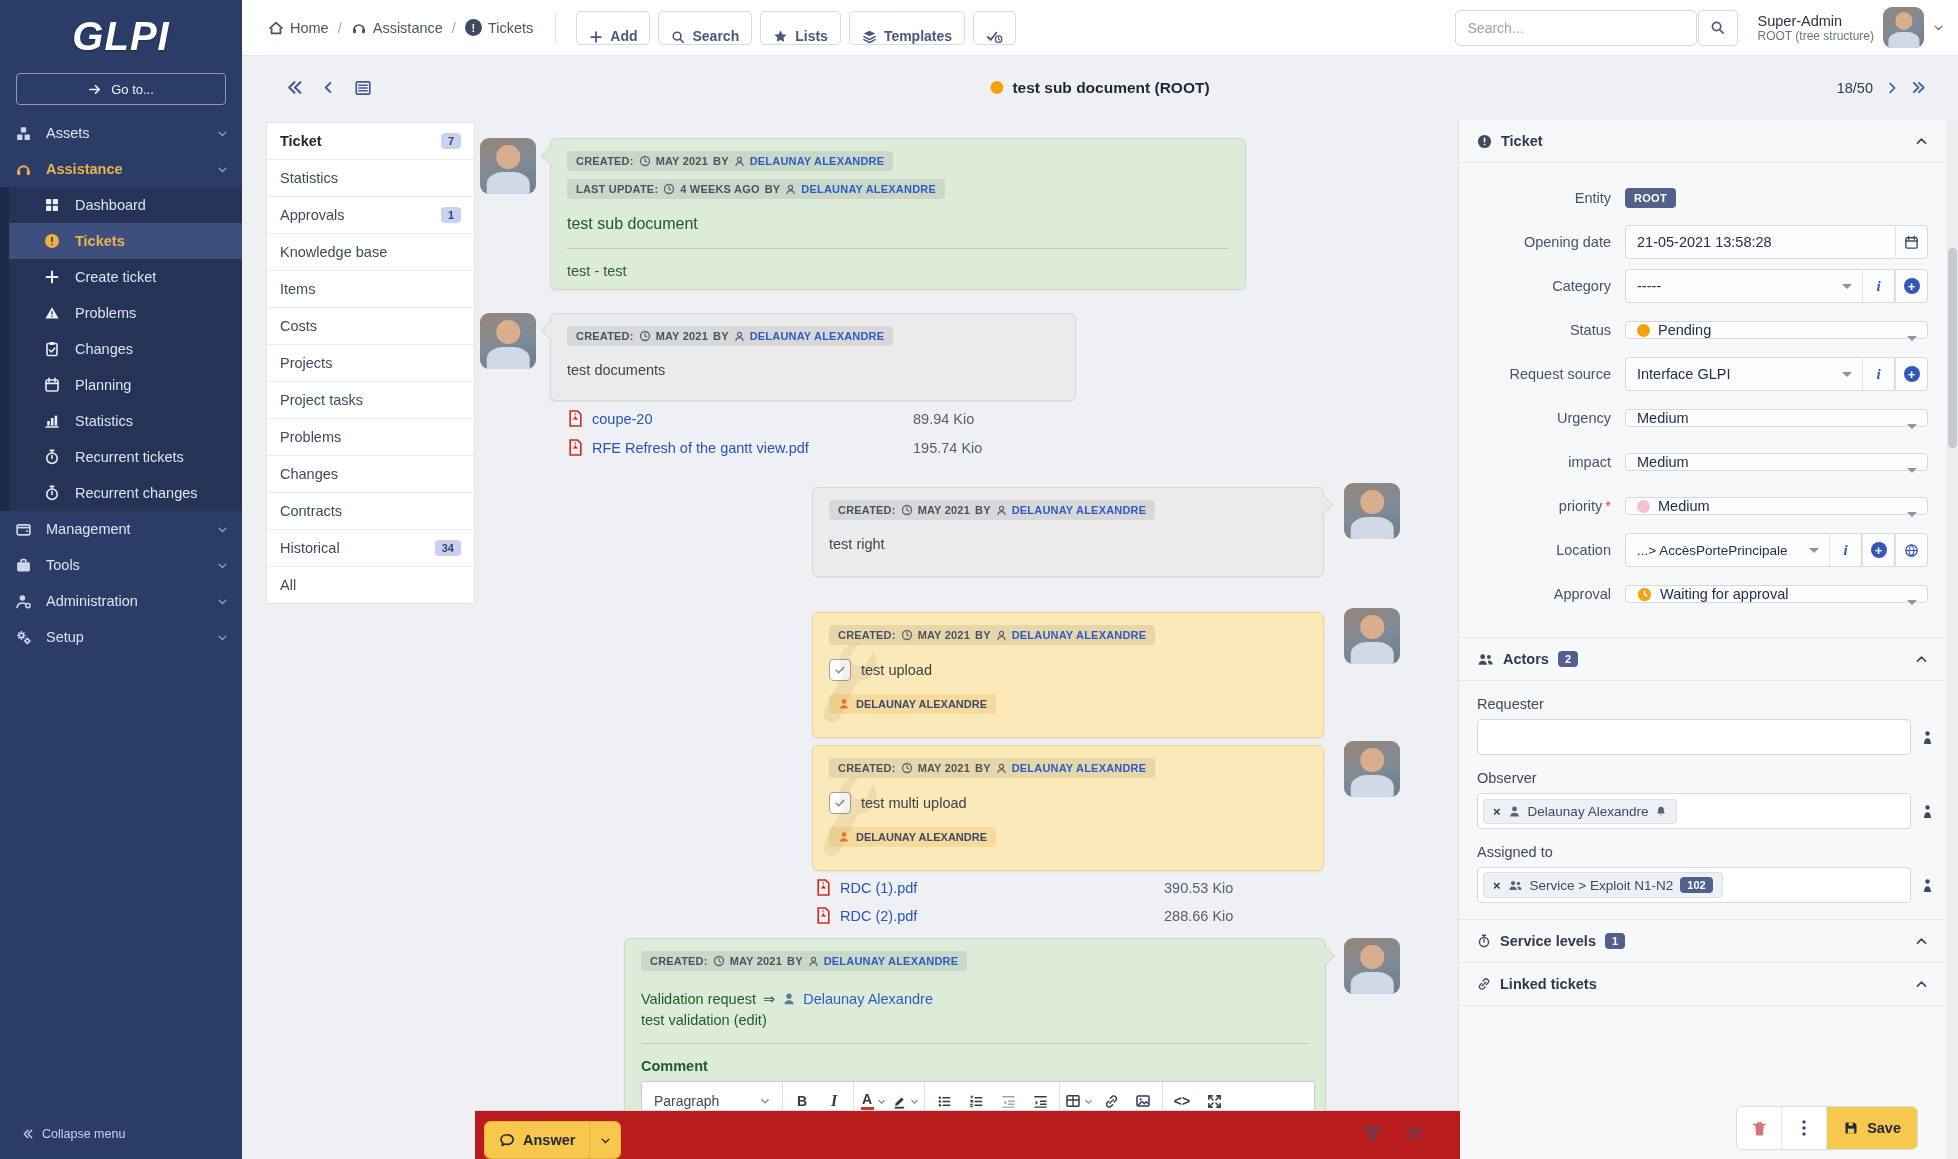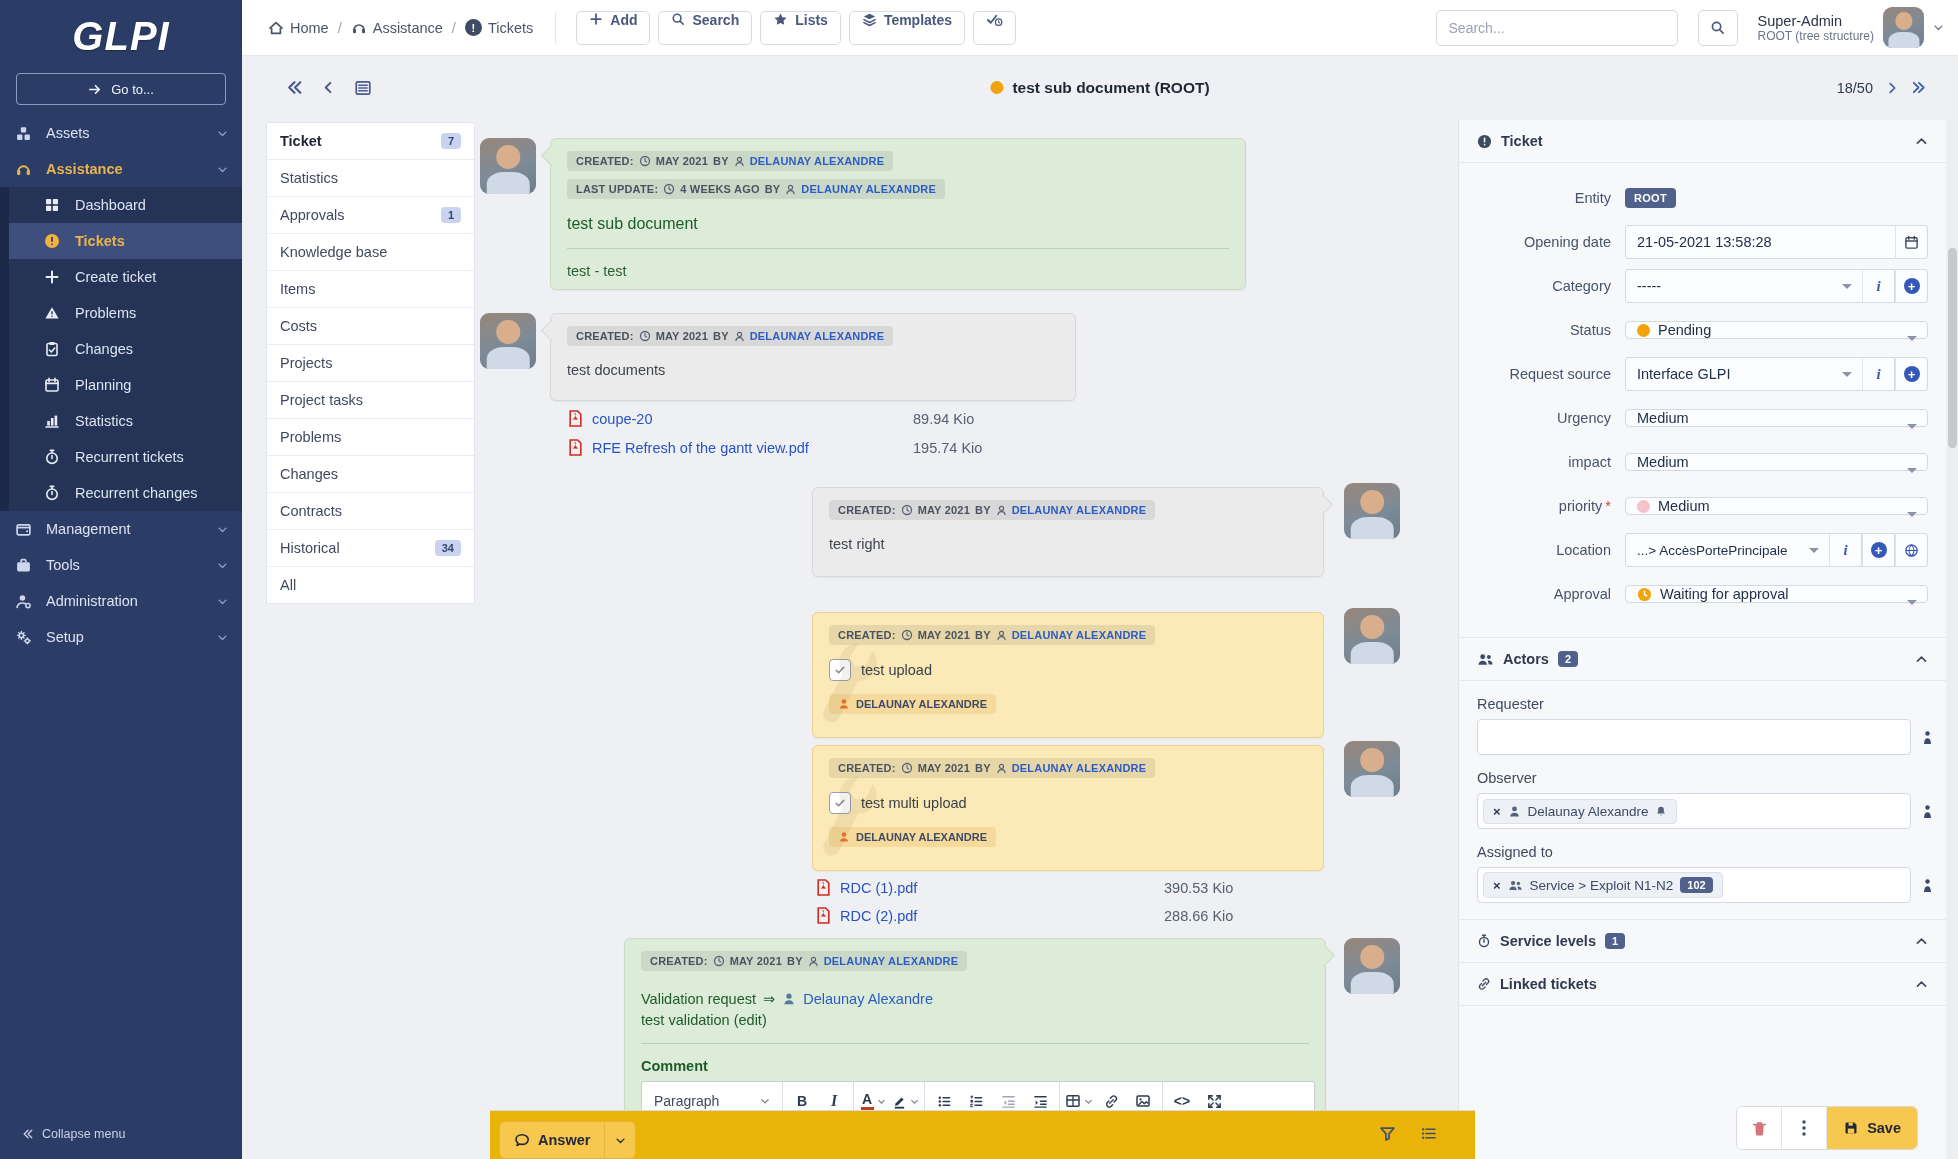--- a/index.html
+++ b/index.html
@@ -24,22 +24,22 @@
   .srow.active-sub{background:#3e4f7e;color:#eab44d;font-weight:700}
   .srow.active-sub .sic{color:#f0b13e}
   .collapse-row{position:absolute;bottom:18px;left:0;width:242px;display:flex;align-items:center;gap:8px;padding:0 22px;color:#c9d2e6;font-size:12.5px;cursor:pointer}
   
   .tophdr{position:absolute;left:242px;top:0;width:1716px;height:55px;background:#fff;border-bottom:1px solid #e3e6ea;display:flex;align-items:center;z-index:15}
   .crumb{display:flex;align-items:center;gap:9px;padding-left:26px;font-size:14.5px;color:#4a5568}
   .crumb .sep{color:#9aa3b2}
   .crumb .bc{display:flex;align-items:center;gap:6px;cursor:pointer;color:#4a5568}
   .excl-badge{width:17px;height:17px;border-radius:50%;background:#3f4b63;color:#fff;font-weight:700;font-size:11px;display:flex;align-items:center;justify-content:center}
   .hdr-btns{display:flex;gap:8px;margin-left:22px;padding-left:20px;border-left:1px solid #e2e5ea;height:32px;align-items:center}
-  .hbtn{height:32px;border:1px solid #d8dce2;border-radius:5px;background:#fff;display:flex;align-items:flex-start;gap:7px;padding:0 12px;font-size:14px;font-weight:700;color:#49587c;cursor:pointer}
-  .hsearch{margin-left:auto;display:flex;align-items:center;gap:20px}
+  .hbtn{height:32px;border:1px solid #d8dce2;border-radius:5px;background:#fff;display:flex;align-items:flex-end;gap:7px;padding:0 12px;font-size:14px;font-weight:700;color:#49587c;cursor:pointer}
+  .hsearch{margin-left:auto;display:flex;align-items:center;gap:1px}
   .hsearch input{width:216px;height:34px;border:1px solid #d5d9e0;border-radius:5px;padding:0 12px;font-size:14px;color:#3f4a5e;background:#fff;outline:none}
   .hsearch input::placeholder{color:#9aa3b2}
   .sbtn{width:38px;height:34px;border:1px solid #d5d9e0;border-radius:5px;background:#fff;display:flex;align-items:center;justify-content:center;color:#4a5a7c;cursor:pointer}
   .userblk{display:flex;align-items:center;gap:9px;margin:0 14px 0 20px;cursor:pointer}
   .uinfo{text-align:left}
   .uname{font-size:14.5px;color:#2b3547}
   .uctx{font-size:12px;color:#6b7687}
   .avatar{border-radius:9px;position:relative;overflow:hidden;background:linear-gradient(160deg,#97867a 0%,#7d8b98 55%,#6f7d8a 100%)}
   .avatar::before{content:"";position:absolute;left:50%;top:13%;transform:translateX(-50%);width:42%;height:42%;border-radius:50%;background:#d9ae8d}
   .avatar::after{content:"";position:absolute;left:50%;bottom:-12%;transform:translateX(-50%);width:76%;height:52%;border-radius:40% 40% 0 0;background:#cfdae6}
@@ -93,21 +93,21 @@
   .edgrp{display:flex;align-items:center;border-right:1px solid #dcdfe4;padding:0 3px}
   .edgrp:last-child{border-right:none}
   .edbtn{min-width:32px;height:30px;display:flex;align-items:center;justify-content:center;gap:3px;color:#2f3a50;cursor:pointer;font-size:14px;border-radius:3px}
   .edpara{width:116px;justify-content:space-between;padding:0 9px;font-size:14px;color:#3f4a5e}
   .edB{font-weight:800}
   .edI{font-family:"Liberation Serif",serif;font-style:italic;font-weight:700;font-size:16px}
   .edA{display:flex;flex-direction:column;align-items:center;line-height:1;font-weight:700}
   .edA .bar{width:13px;height:3px;background:#c0392b;margin-top:1px}
   .caretdn{color:#7d8494;display:flex}
   
-  .bbar{position:absolute;left:490px;top:1110px;width:985px;height:49px;background:#eab308;border-top:1px solid #d8dbe0;z-index:6}
+  .bbar{position:absolute;left:475px;top:1110px;width:985px;height:49px;background:#b91c1c;border-top:1px solid #d8dbe0;z-index:6}
   .answer{position:absolute;left:9px;top:10px;display:flex;height:36px;border-radius:6px;overflow:hidden;border:1px solid #e3b33c;cursor:pointer}
   .answer .amain{background:#f8c84e;display:flex;align-items:center;gap:8px;padding:0 14px;font-weight:700;color:#22283a;font-size:14.5px}
   .answer .acaret{width:30px;background:#f8c84e;border-left:1px solid #e5b93f;display:flex;align-items:center;justify-content:center;color:#22283a}
   .bbicons{position:absolute;right:38px;top:14px;display:flex;gap:24px;color:#3f4e71}
   
   .panel{position:absolute;left:1458px;top:120px;width:488px;height:1039px;background:#f7f8fa;border-left:1px solid #e0e3e8;z-index:4;box-sizing:border-box}
   .sec-h{display:flex;align-items:center;gap:9px;height:42px;padding:0 18px;border-bottom:1px solid #e4e7ec;font-weight:700;color:#2f3a50;font-size:14.5px;background:#f7f8fa}
   .sec-h.bt{border-top:1px solid #e4e7ec}
   .sec-h .shic{color:#3f4b63;display:flex}
   .sec-h .chup{margin-left:auto;color:#3f4a5e;cursor:pointer;display:flex}

